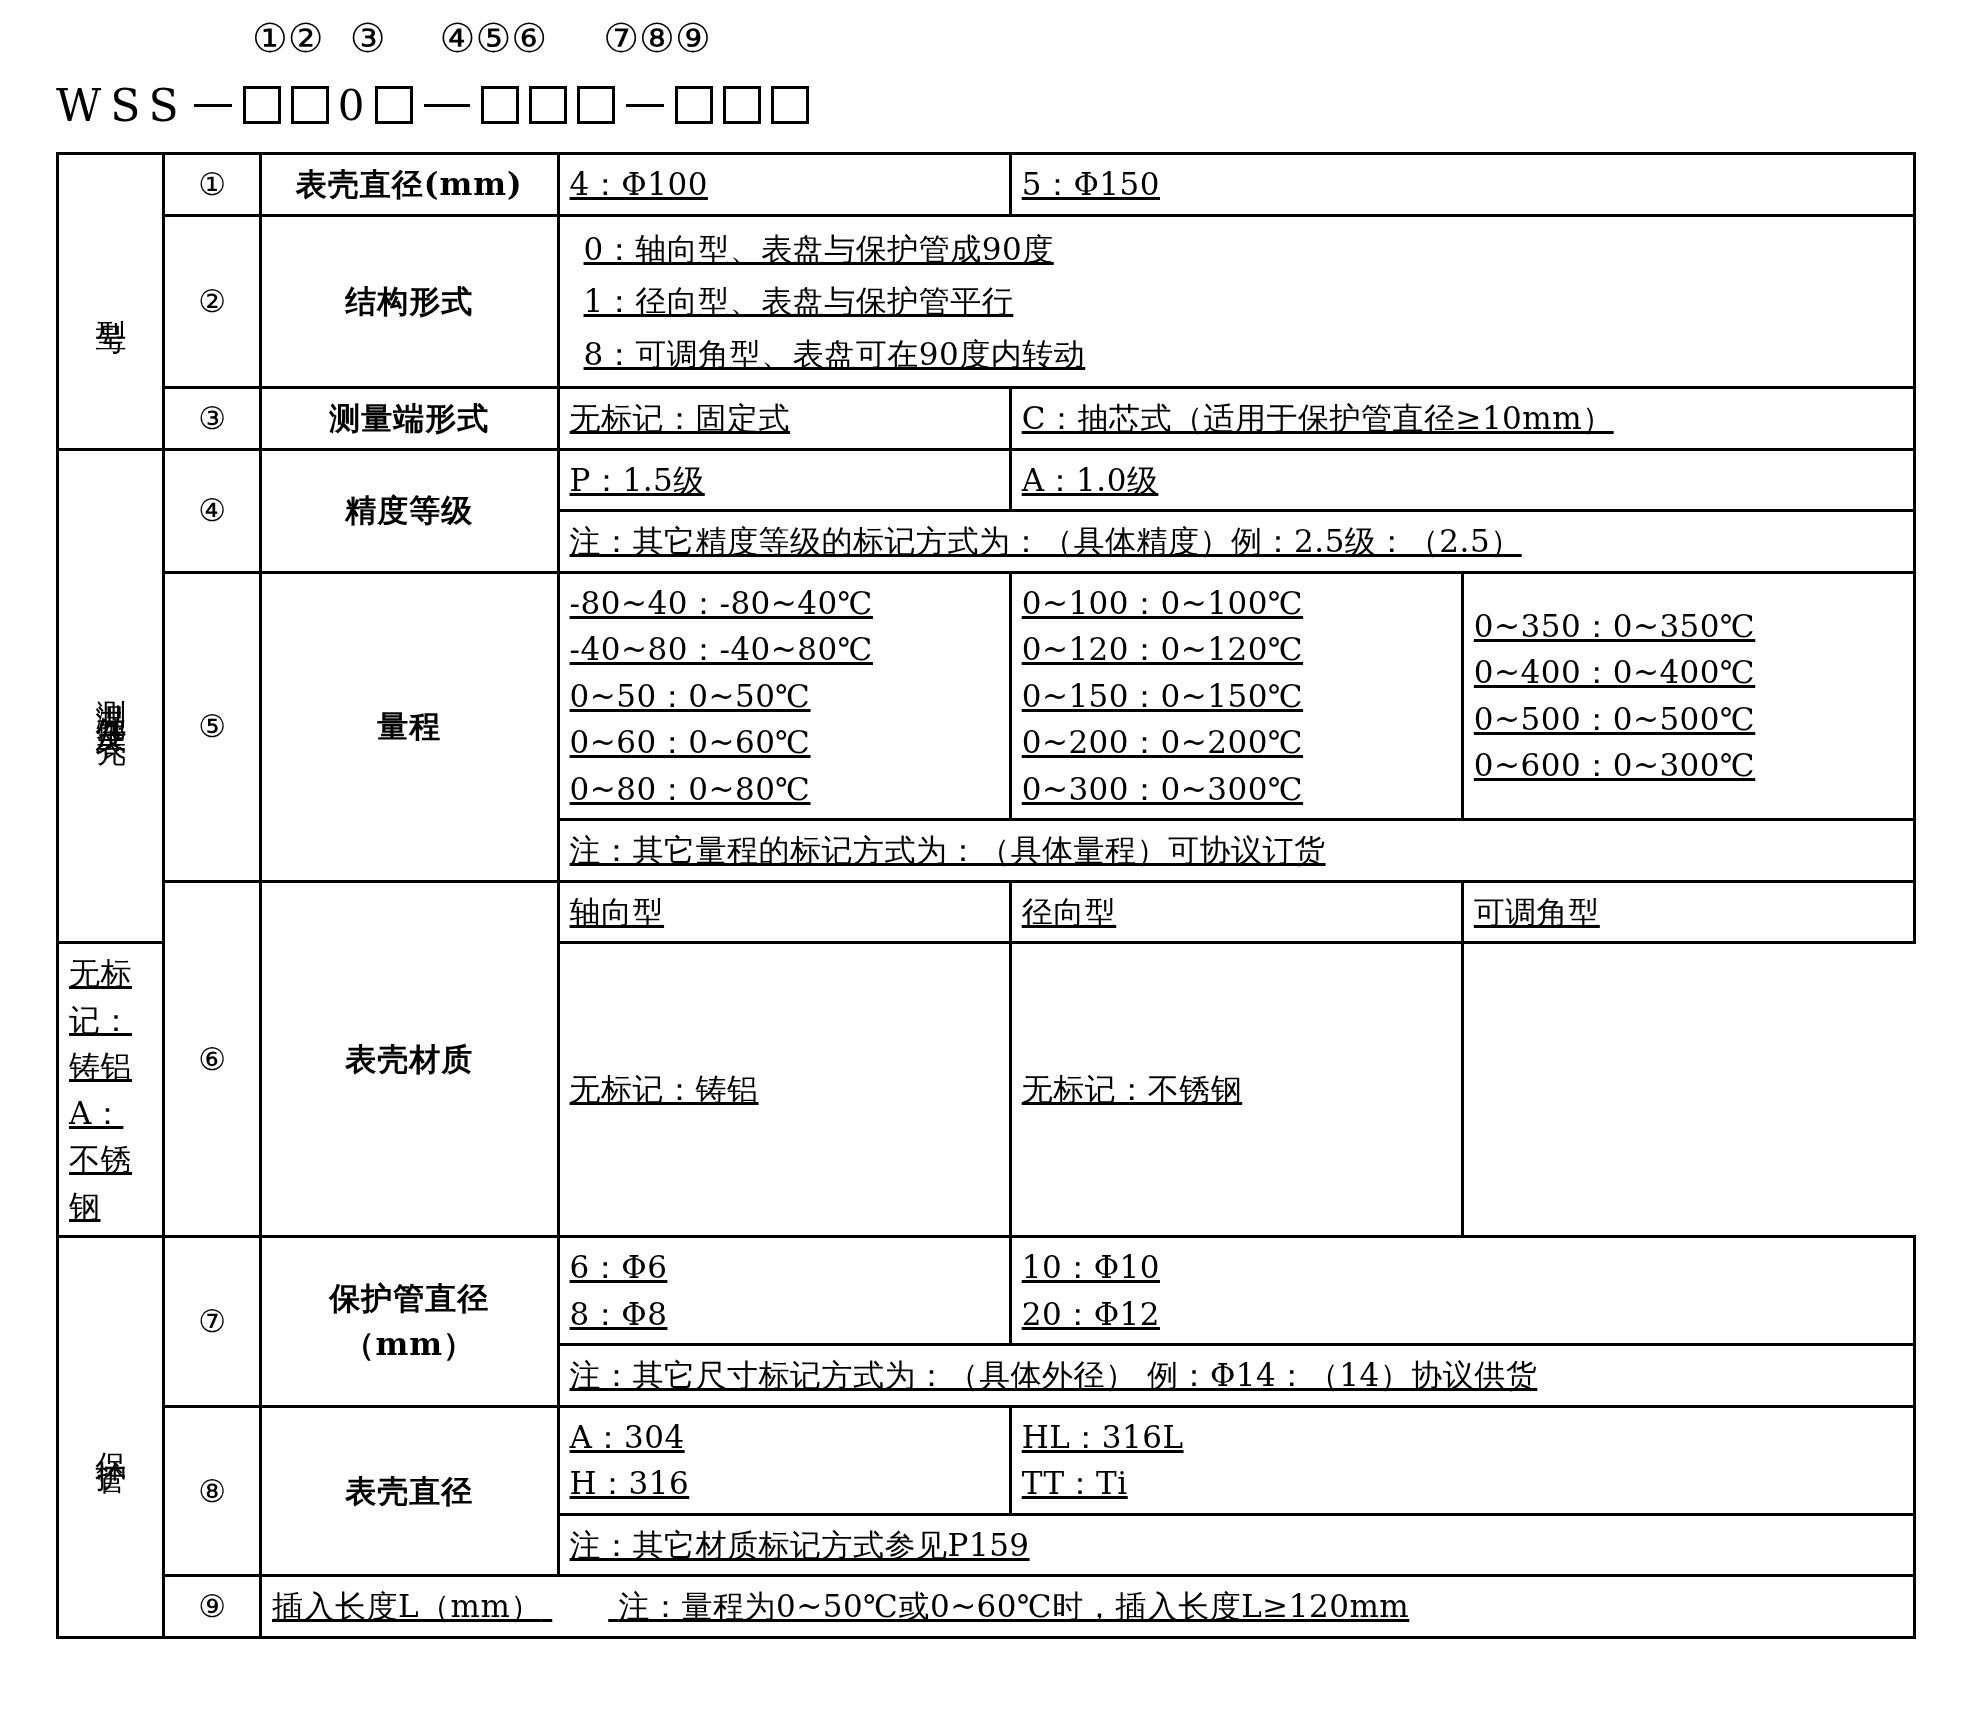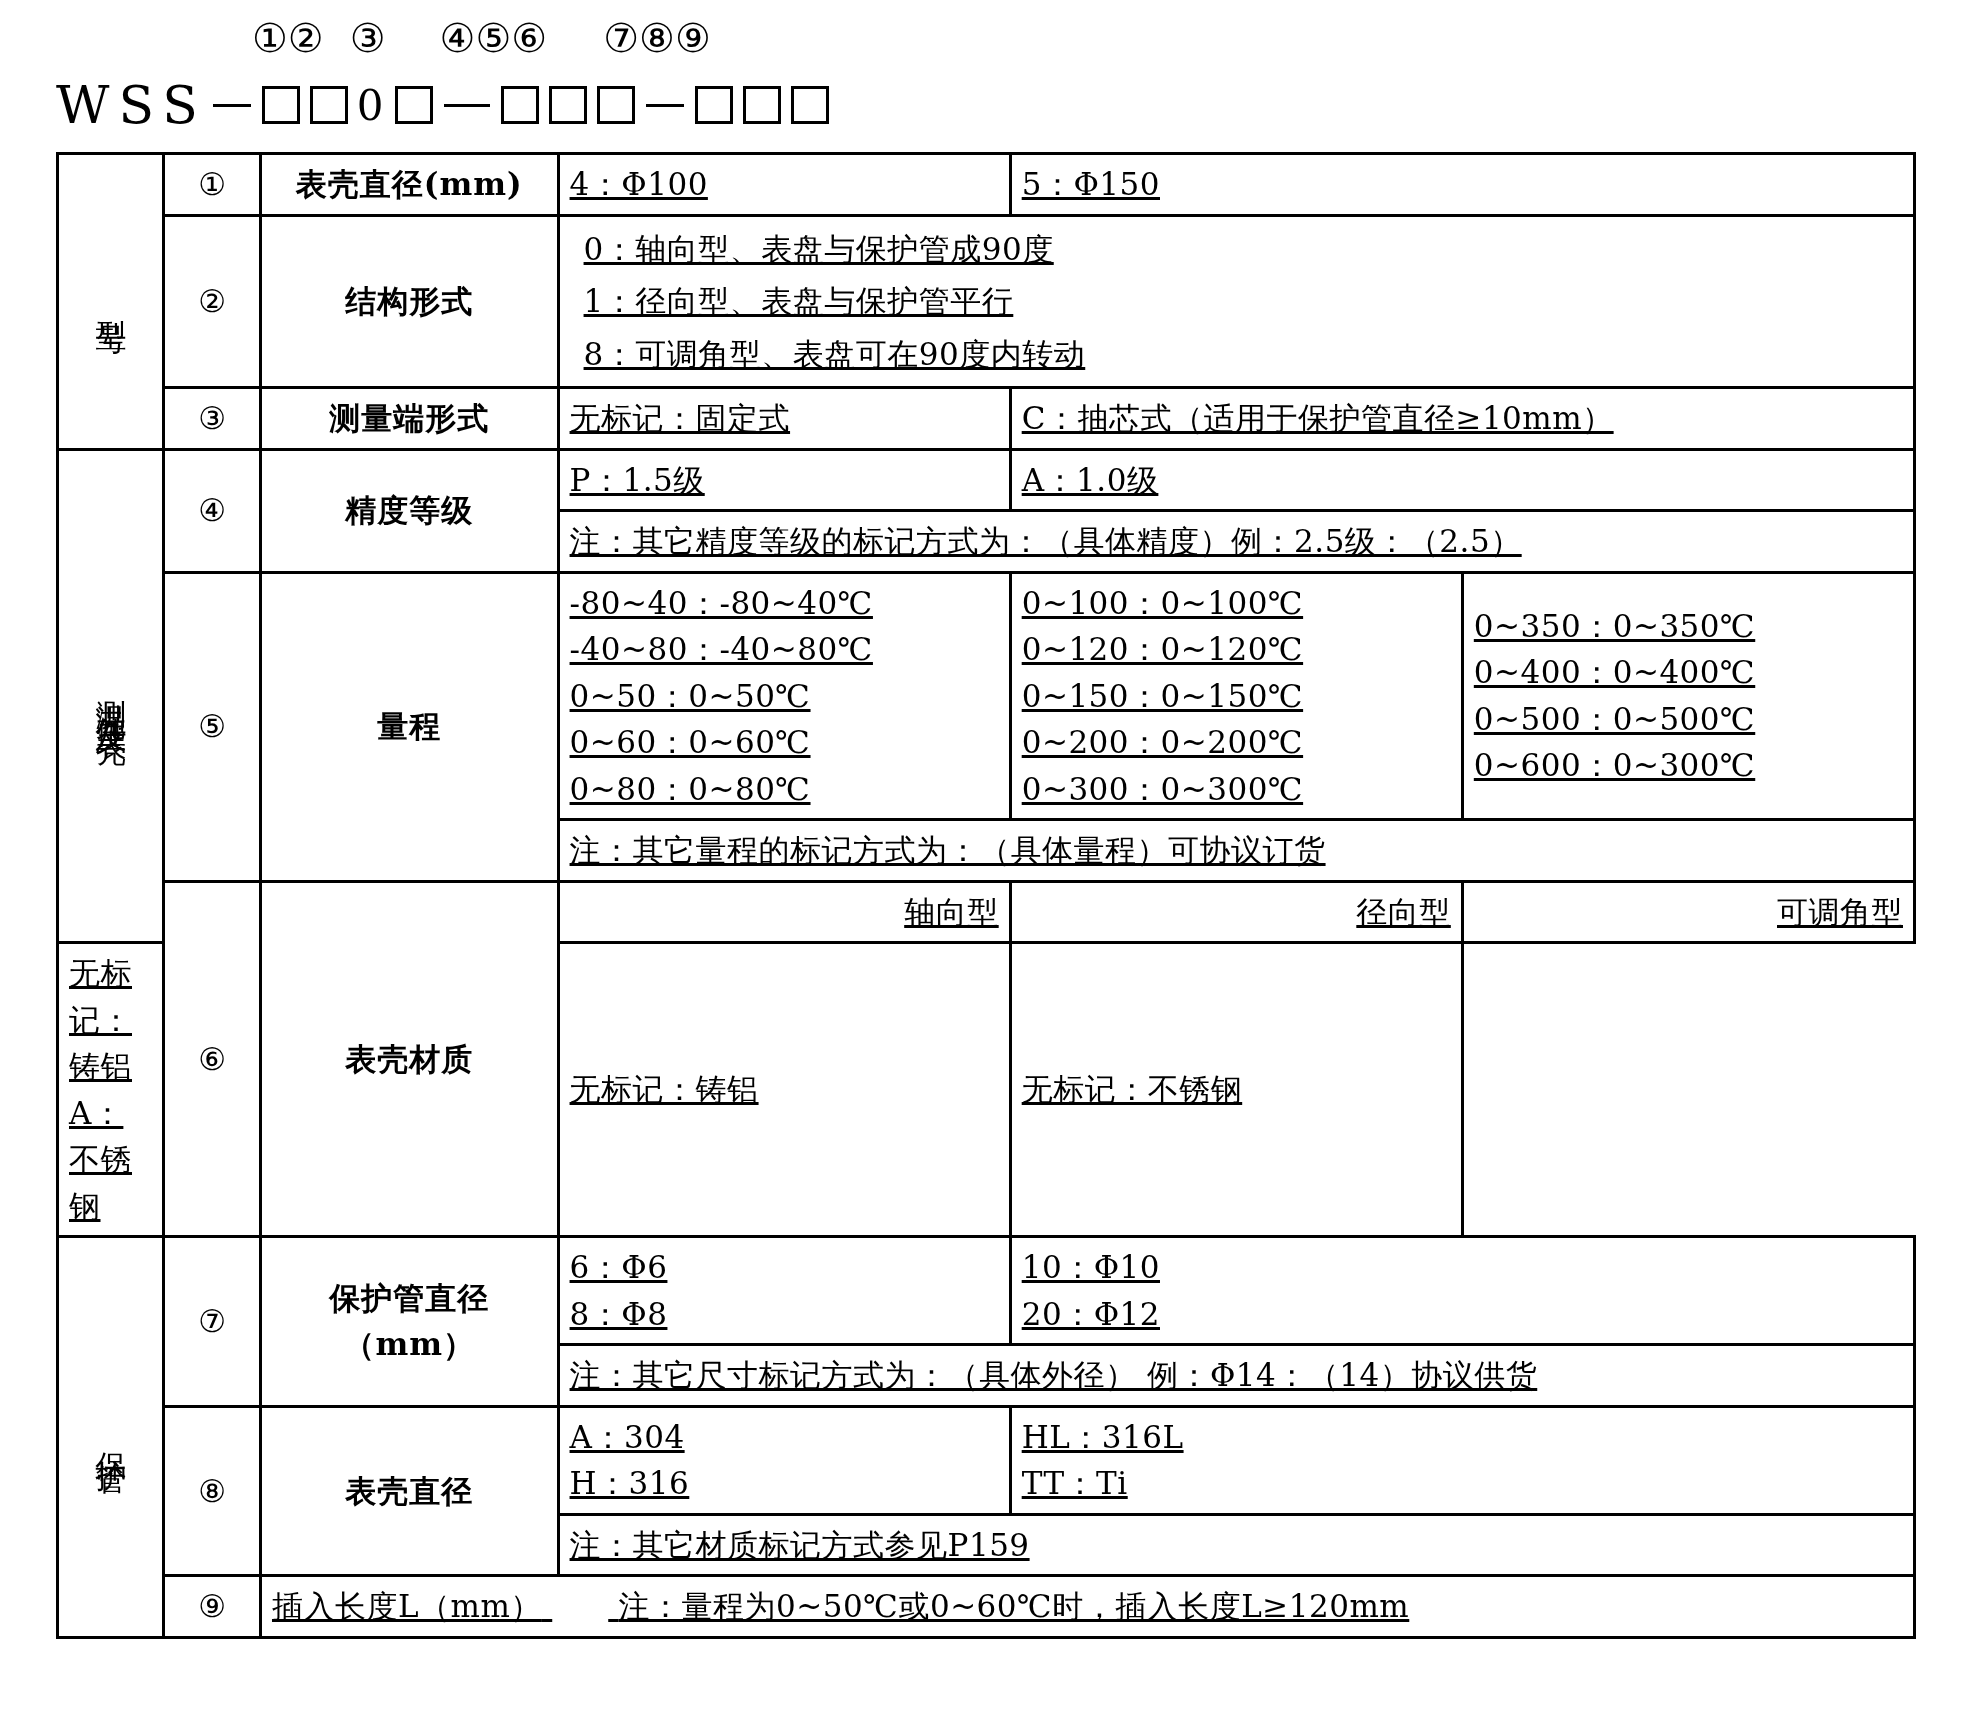--- a/index.html
+++ b/index.html
@@ -48,21 +48,21 @@
     display: flex;
     align-items: center;
     font-size: 44px;
     height: 70px;
     margin-top: 4px;
     letter-spacing: 2px;
   }
   .codeline .wss {
     font-family: "DejaVu Serif", "Liberation Serif", serif;
     letter-spacing: 9px;
-    font-size: 52px;
+    font-size: 44px;
   }
   .codeline .dash {
     display: inline-block;
     width: 38px;
     height: 3px;
     background: #000;
     margin: 0 6px;
   }
   .codeline .dash.long {
     width: 46px;
@@ -124,21 +124,21 @@
     font-weight: bold;
   }
   .namecell .sub {
     display: block;
   }
   .valcell {
     font-size: 31px;
     letter-spacing: 0.5px;
     text-decoration: underline;
   }
-  .valcell.center { text-align: right; }
+  .valcell.center { text-align: left; }
   .tight { line-height: 1.85; }
   .pad-left { padding-left: 14px; }
   .note { padding-left: 18px; }
   .struct-line {
     padding: 3px 0 3px 14px;
   }
   .nowrap { white-space: nowrap; }
 </style>
 </head>
 <body>

